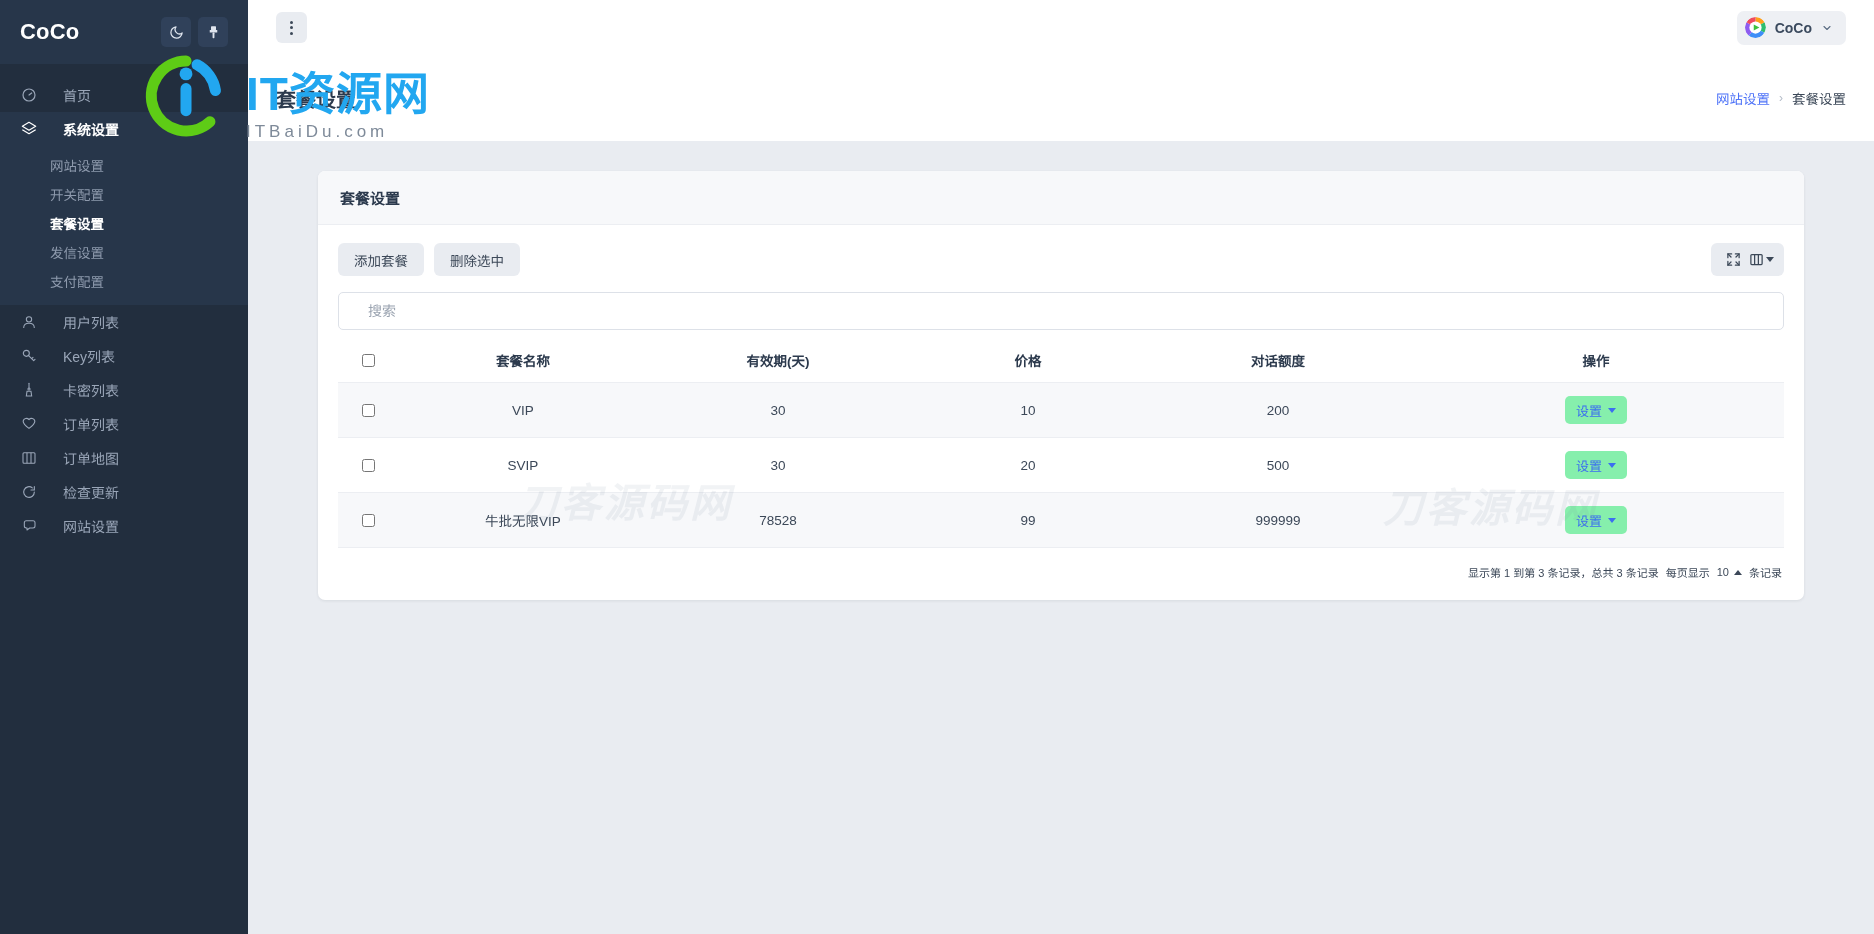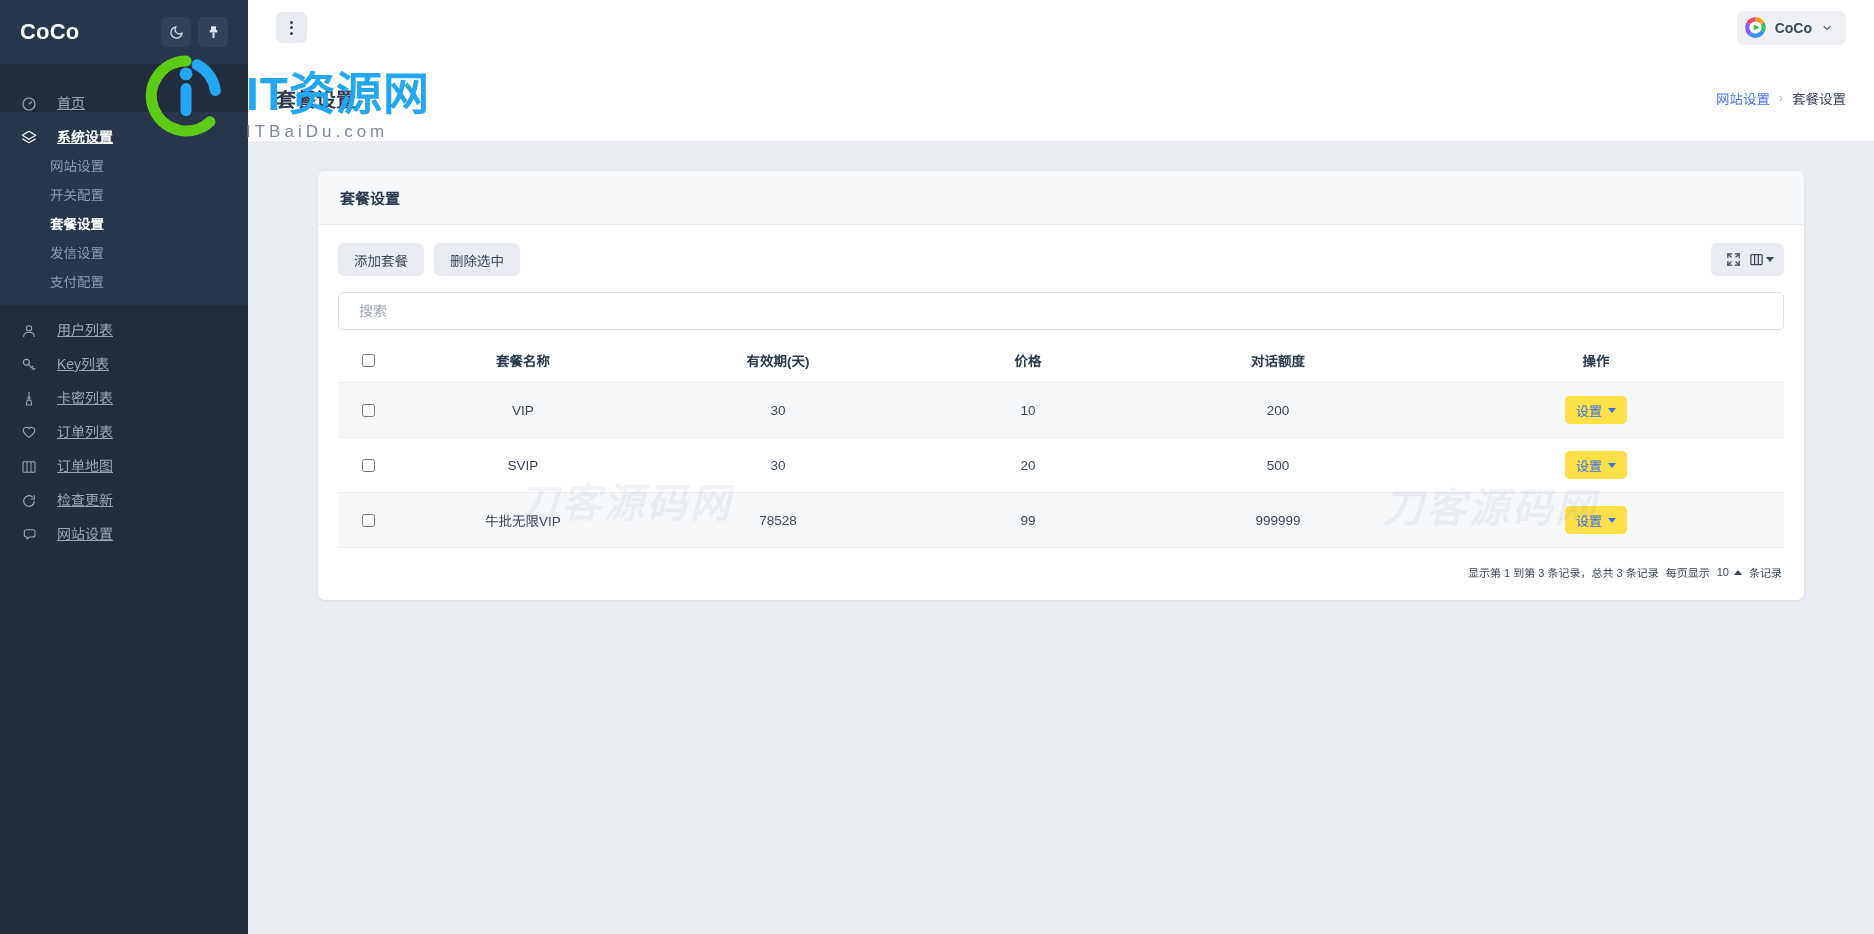--- a/index.html
+++ b/index.html
@@ -26,23 +26,23 @@
   }
   .sb-iconbtn {
     width: 30px; height: 30px; border-radius: 5px;
     background: #30415a; display: flex; align-items: center;
     justify-content: center; margin-left: 7px; cursor: pointer;
   }
   .sb-iconbtn svg { display: block; }
 
   .sb-scroll { padding-top: 14px; }
   .sb-item {
-    display: flex; align-items: flex-end; height: 34px;
+    display: flex; align-items: center; height: 34px;
     padding: 0 20px; color: #9aa6b8; font-size: 14px;
-    cursor: pointer; gap: 20px; text-decoration: underline;
+    cursor: pointer; gap: 26px;
   }
   .sb-item .ic { width: 17px; height: 17px; display: flex; align-items: center; justify-content: center; flex: 0 0 17px; }
   .sb-item.active { color: #ffffff; font-weight: bold; background: #27364a; }
   .sb-item.active .ic svg { stroke: #ffffff; }
   .sb-sublist { background: #27364a; padding: 4px 0 10px 0; }
   .sb-sub {
     height: 29px; display: flex; align-items: center;
     padding-left: 50px; font-size: 13.5px; color: #8e9aad; cursor: pointer;
   }
   .sb-sub.active { color: #ffffff; font-weight: bold; }
@@ -120,21 +120,21 @@
   .tb-ic { width: 32px; height: 33px; display: flex; align-items: center;
     justify-content: center; cursor: pointer; }
   .caret {
     width: 0; height: 0; border-left: 4px solid transparent;
     border-right: 4px solid transparent; border-top: 5px solid #3c4858;
     margin-left: 2px; margin-right: 4px;
   }
 
   .search {
     width: 100%; height: 38px; border: 1px solid #dde1e8;
-    border-radius: 5px; padding: 0 20px; font-size: 14px;
+    border-radius: 5px; padding: 0 29px; font-size: 14px;
     color: #3c4858; outline: none; font-family: inherit;
     margin-bottom: 8px;
   }
   .search::placeholder { color: #9aa3b0; }
 
   table { width: 100%; border-collapse: collapse; }
   thead th {
     font-size: 13.5px; color: #2c3a4d; font-weight: bold;
     padding: 12px 0; border-bottom: 1px solid #eceef2;
     text-align: center;
@@ -146,21 +146,21 @@
   tbody tr.alt td { background: #f7f8fa; }
   .col-chk { width: 60px; }
   .col-name { width: 250px; }
   .col-days { width: 260px; }
   .col-price { width: 240px; }
   .col-quota { width: 260px; }
   input[type=checkbox] {
     width: 13px; height: 13px; cursor: pointer; vertical-align: middle;
   }
   .setbtn {
-    background: #fde047; color: #3c6ef0; border: none;
+    background: #86efac; color: #3c6ef0; border: none;
     height: 28px; padding: 0 11px; border-radius: 5px;
     font-size: 13px; cursor: pointer; display: inline-flex;
     align-items: center; gap: 6px; font-family: inherit;
   }
   .setbtn .cr {
     width: 0; height: 0; border-left: 4px solid transparent;
     border-right: 4px solid transparent; border-top: 5px solid #3c6ef0;
   }
 
   .pager {

